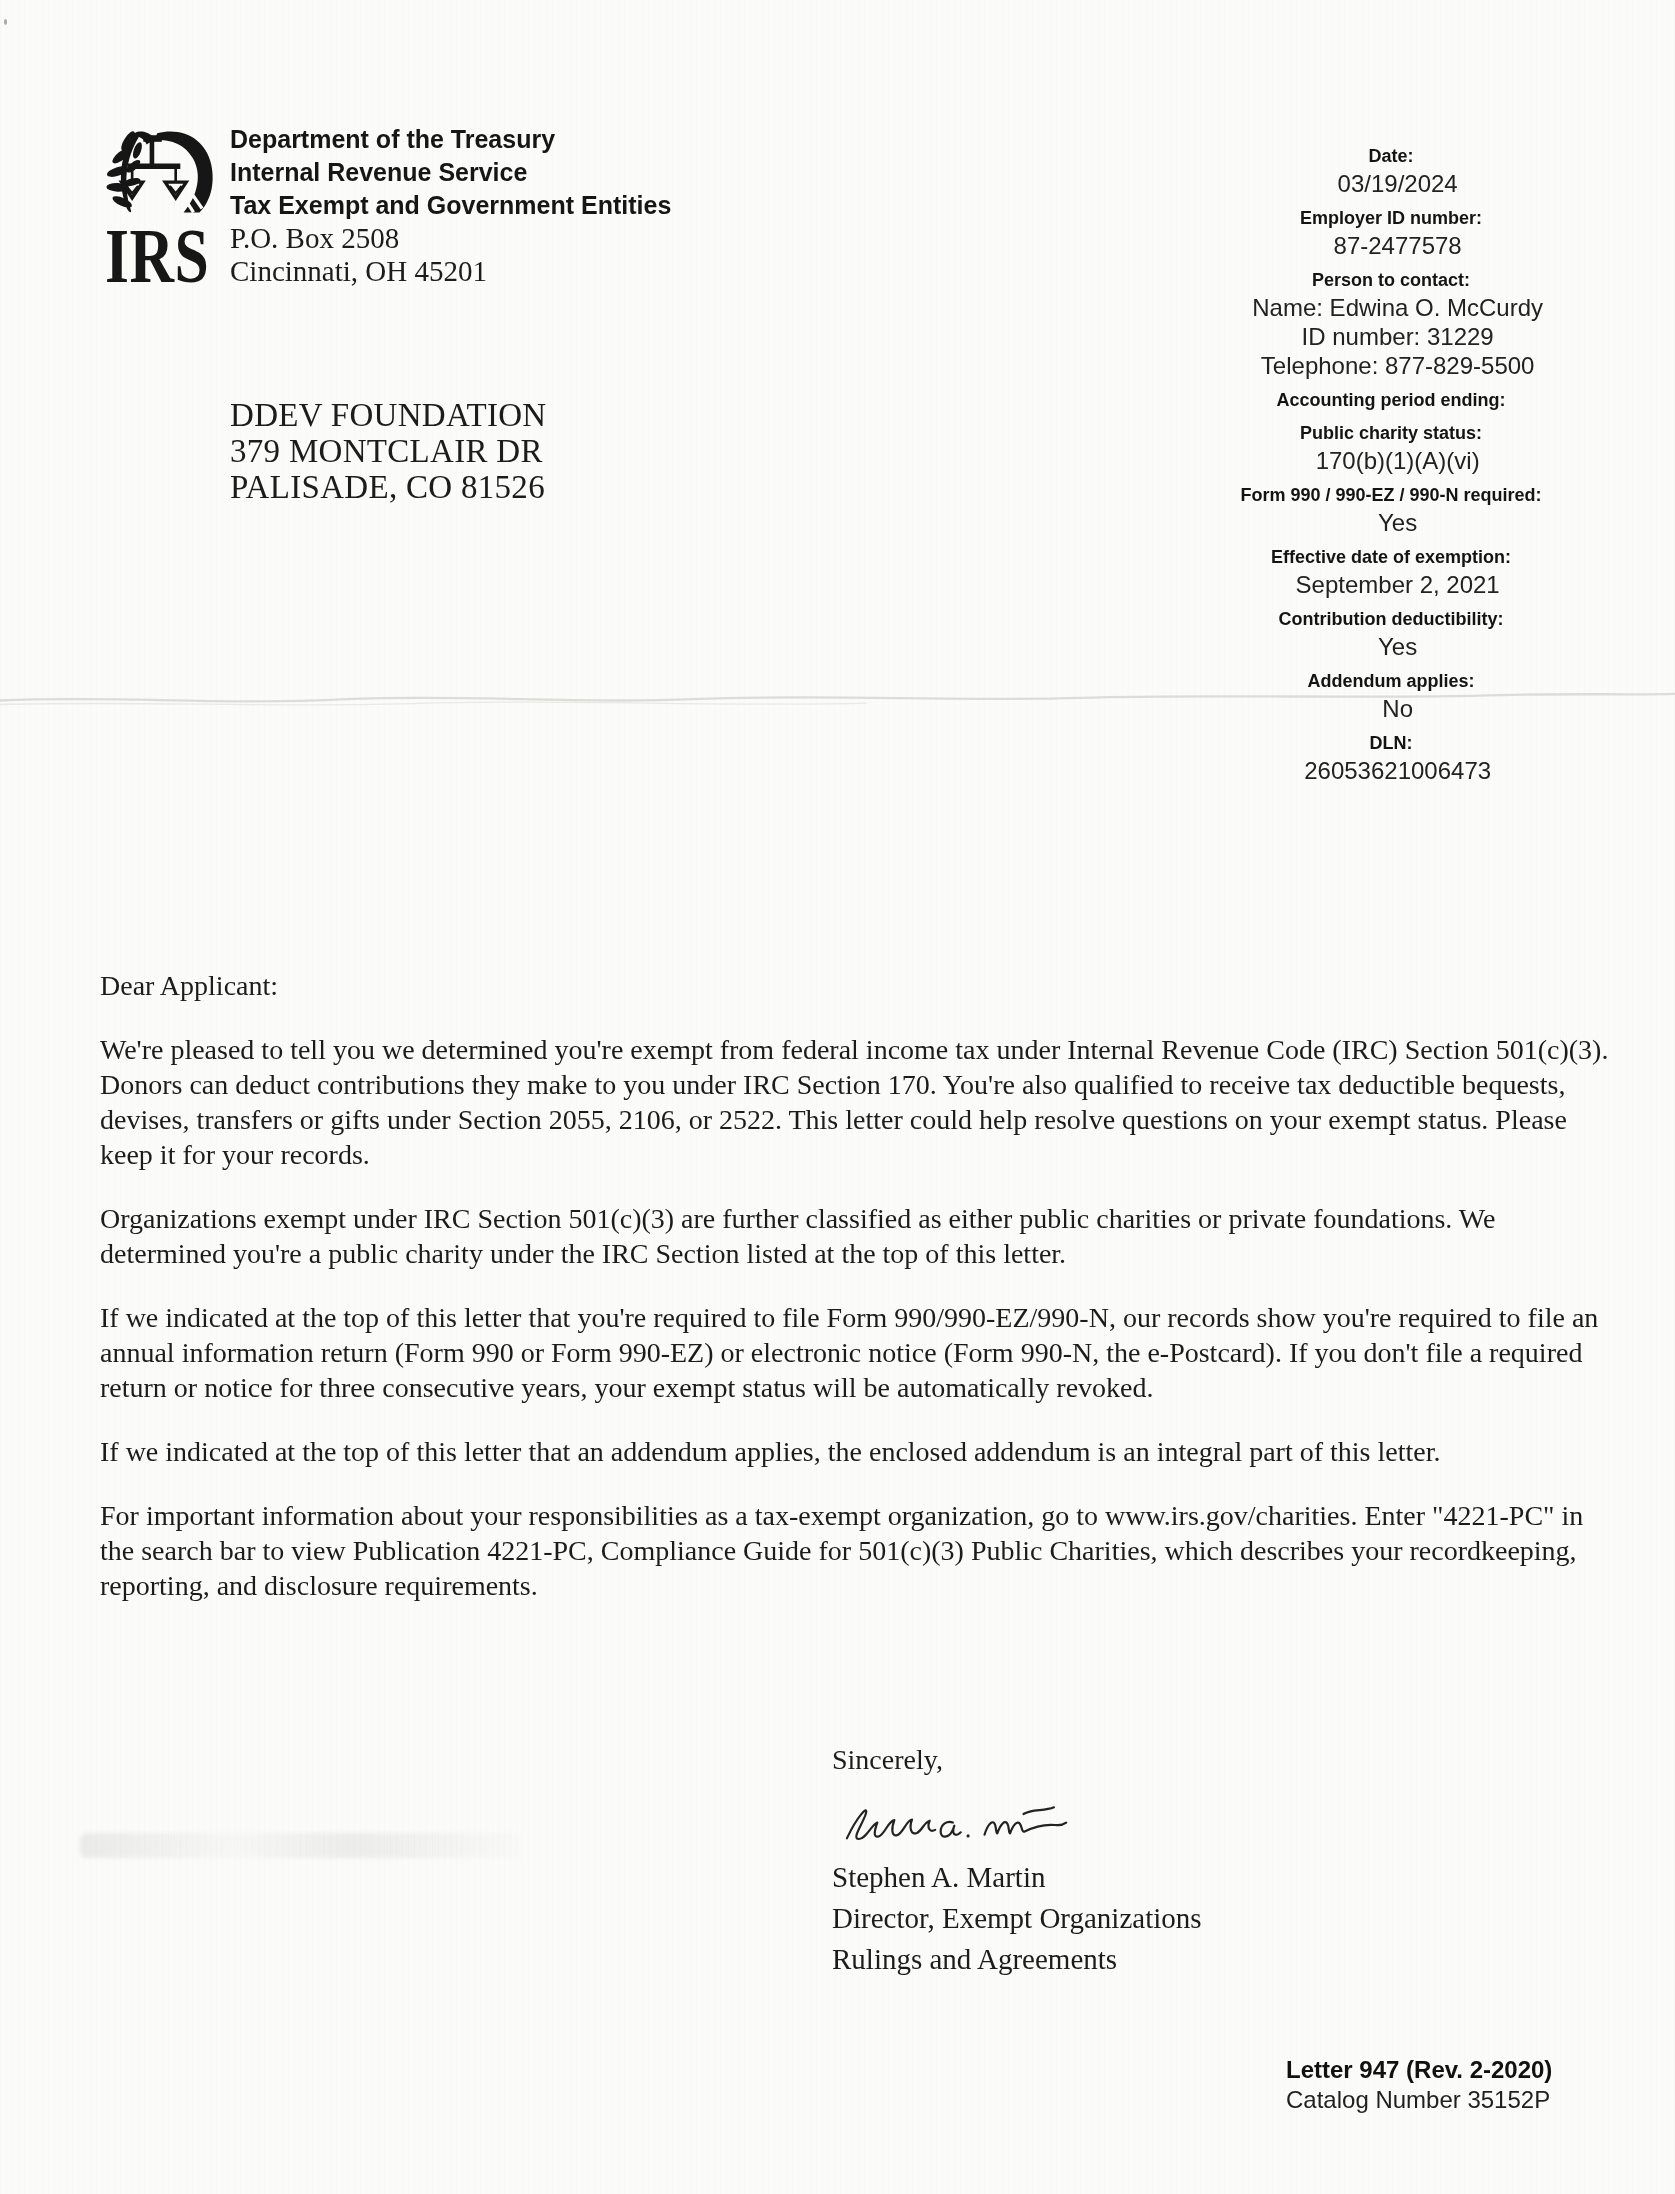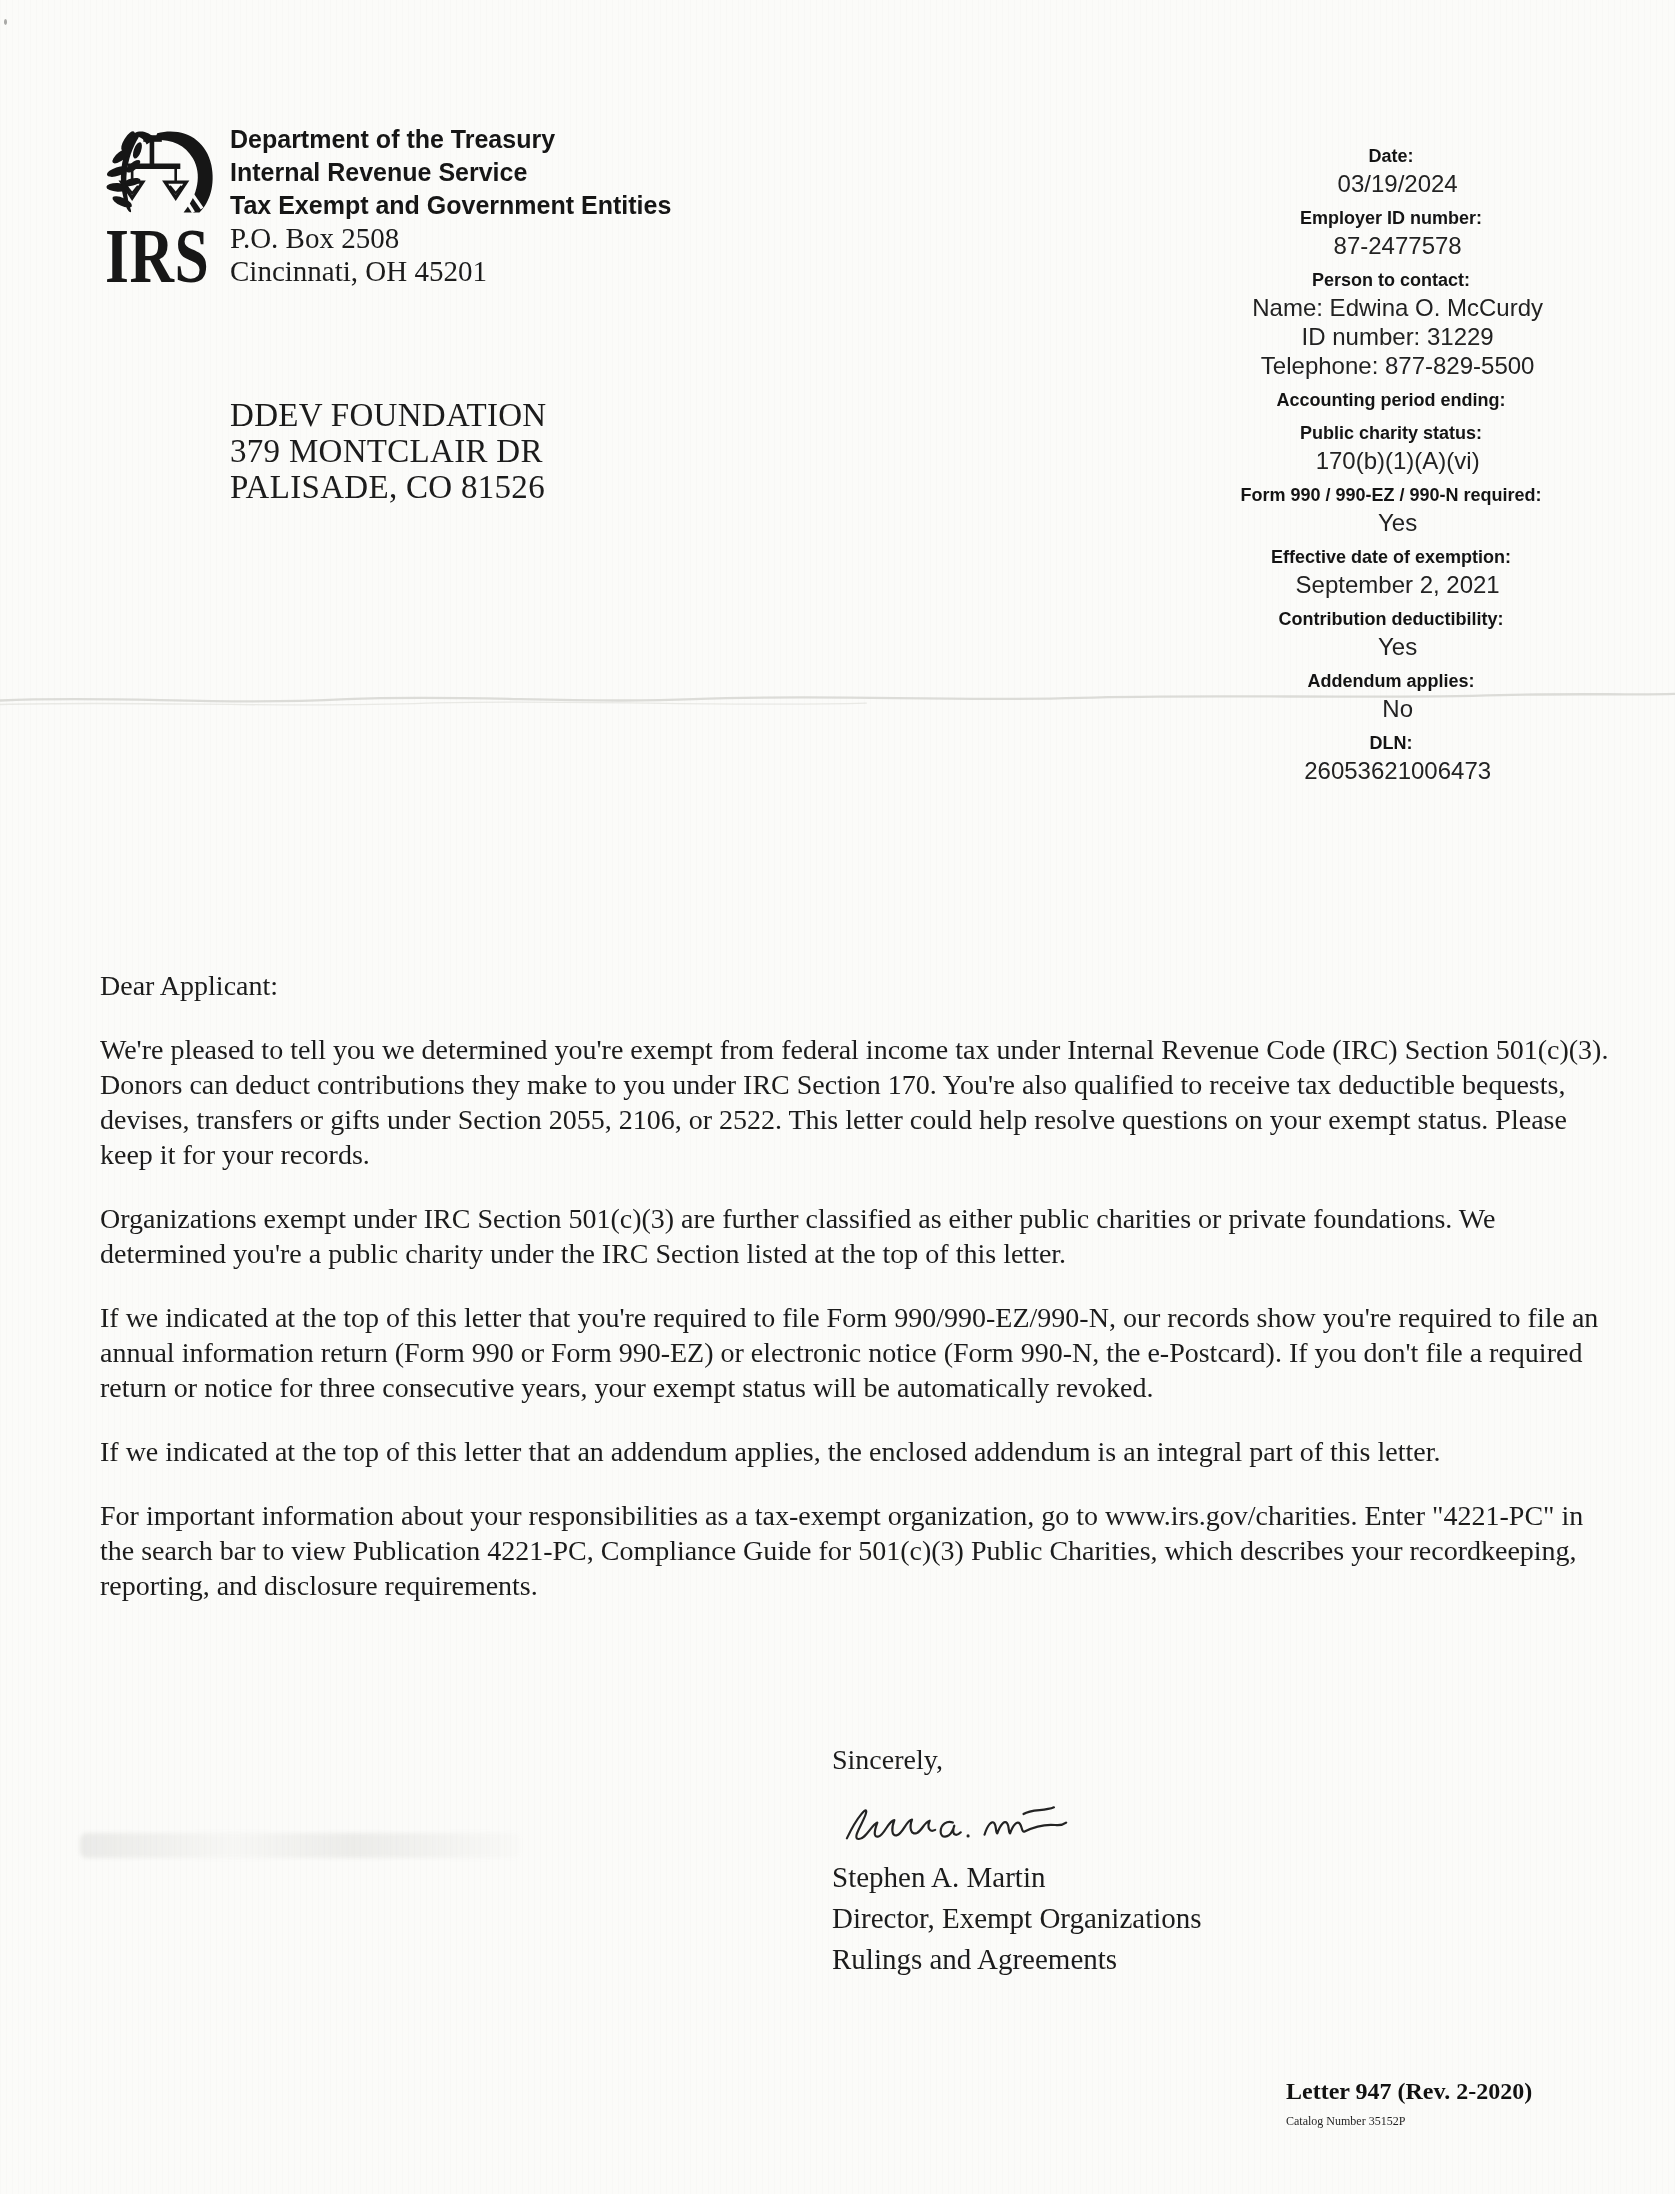--- a/index.html
+++ b/index.html
@@ -79,25 +79,24 @@
   .salutation { margin: 0 0 29px 0; }
   .para { margin: 0 0 29px 0; }
   
   .sig { position: absolute; left: 832px; top: 1742px; width: 600px; }
   .closing { font-size: 28px; line-height: 35px; }
   .sig-scribble { margin: 9.3px 0 1.3px 1.3px; }
   .sig-name { font-size: 29px; line-height: 41px; }
   
   .footer {
     position: absolute; left: 1286px; top: 2054px; width: 347px;
-    font-family: Liberation Serif, serif;
-    margin-top: 21px;
+    font-family: Liberation Sans, sans-serif;
   }
   .letter-id { font-weight: bold; font-size: 24px; line-height: 32px; color: #111; }
-  .catalog   { font-size: 12px; line-height: 28px; color: #1f1f1f; }
+  .catalog   { font-size: 24px; line-height: 28px; color: #1f1f1f; }
   
   .crease { position: absolute; left: 0; top: 687px; width: 1675px; height: 23px; }
   .smudge {
     position: absolute; left: 80px; top: 1833px; width: 440px; height: 25px;
     background: linear-gradient(90deg,
       rgba(150,150,145,0.16), rgba(150,150,145,0.04) 35%,
       rgba(150,150,145,0.14) 62%, rgba(150,150,145,0.02));
     filter: blur(2px);
     border-radius: 6.7px;
   }

